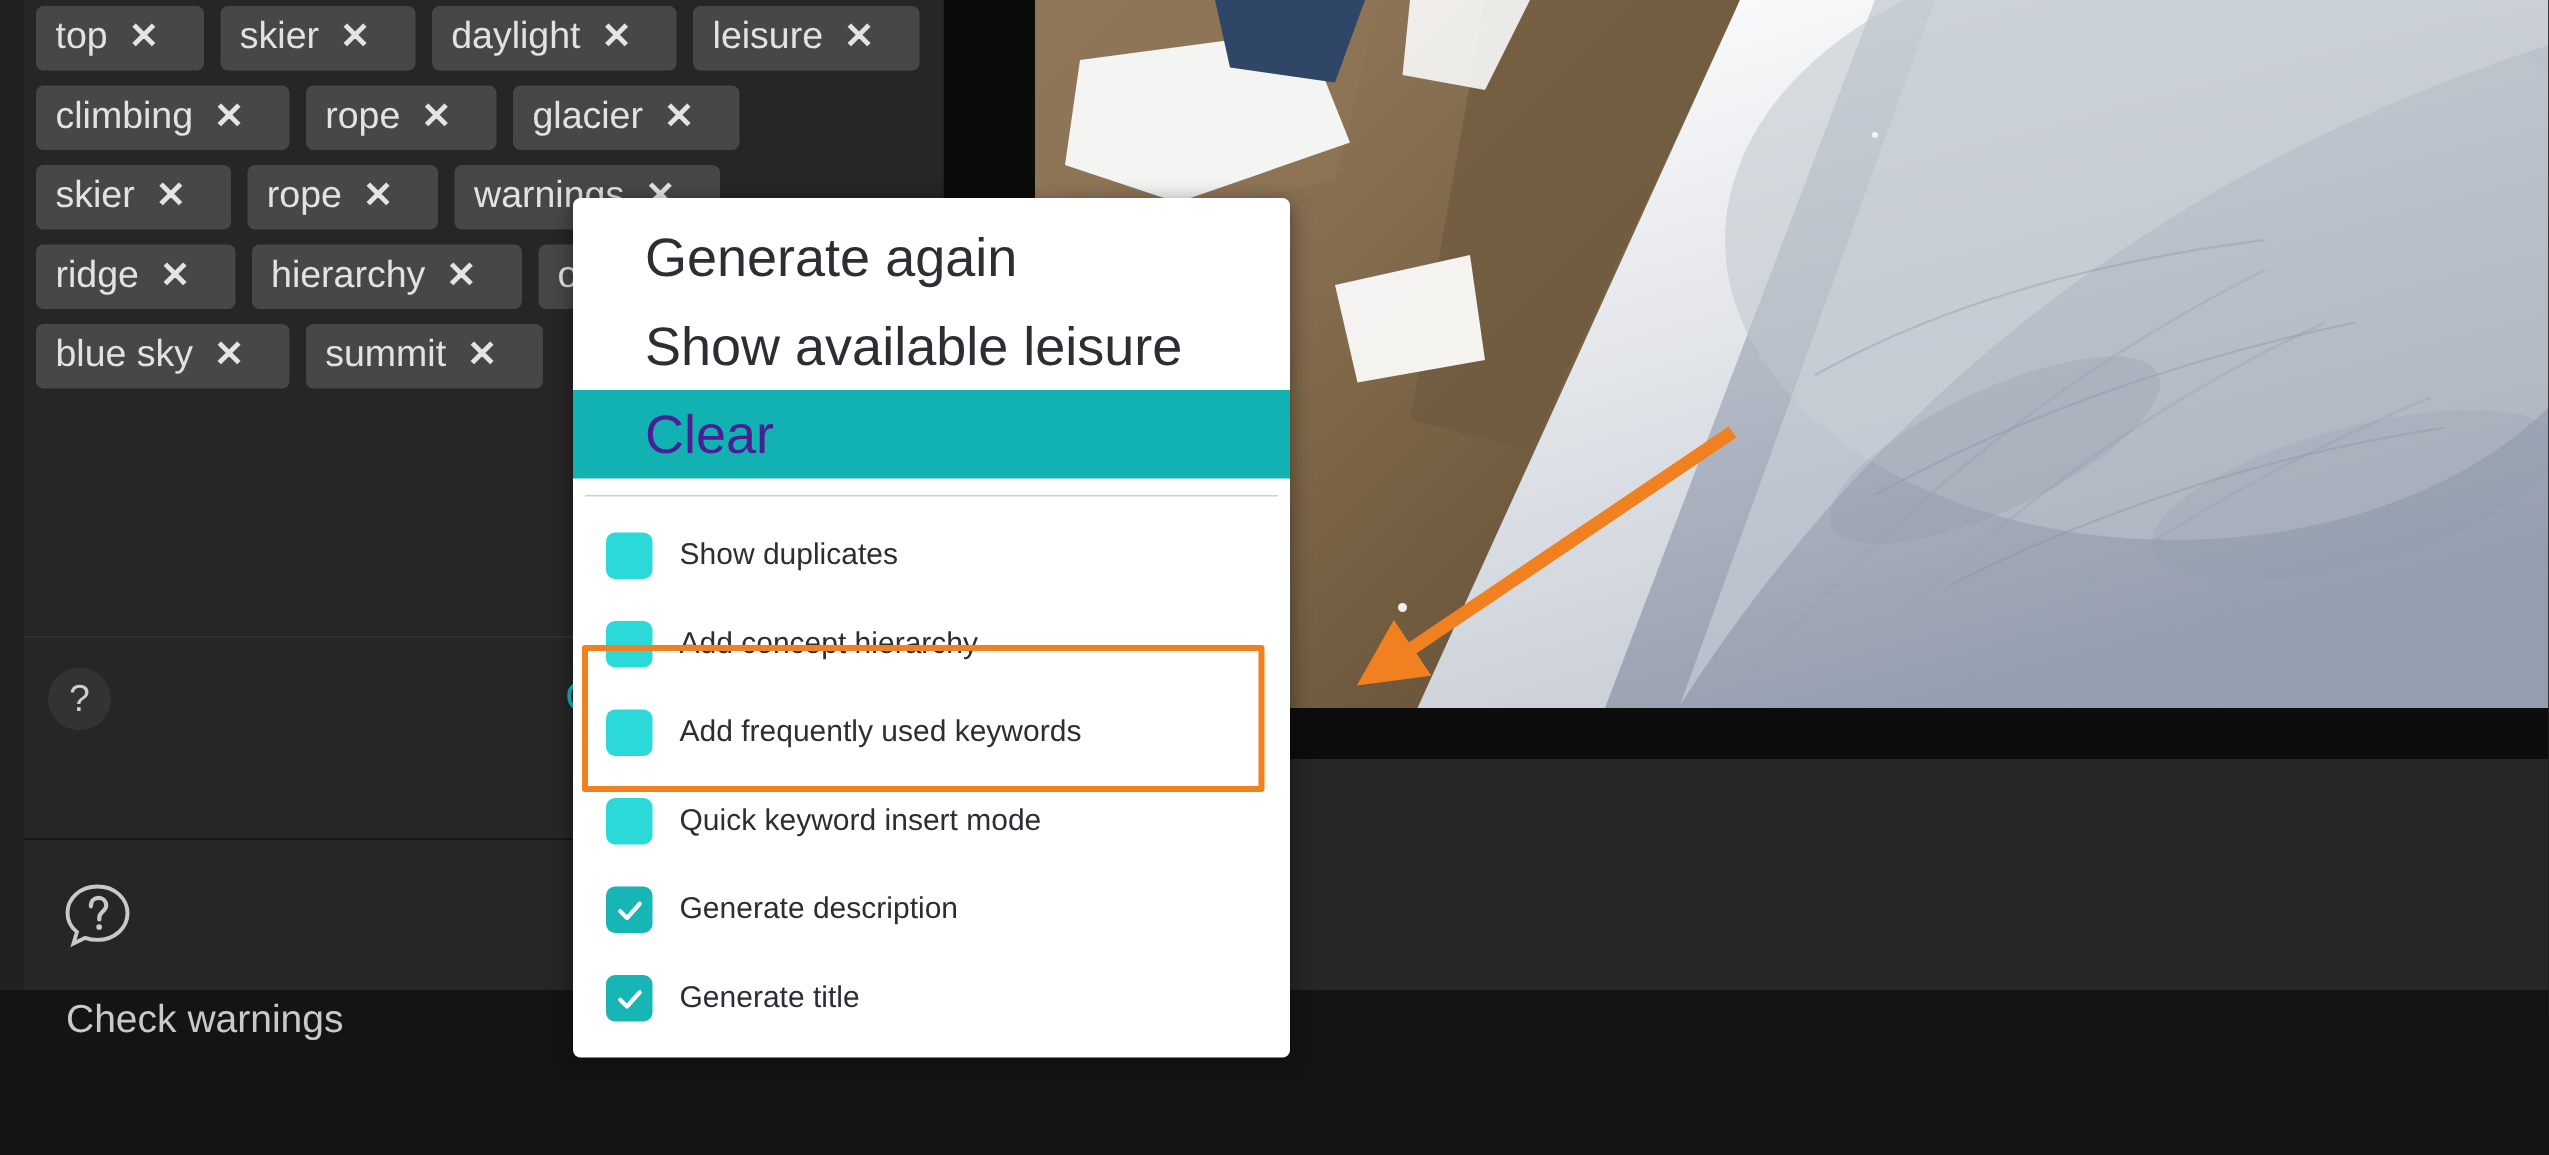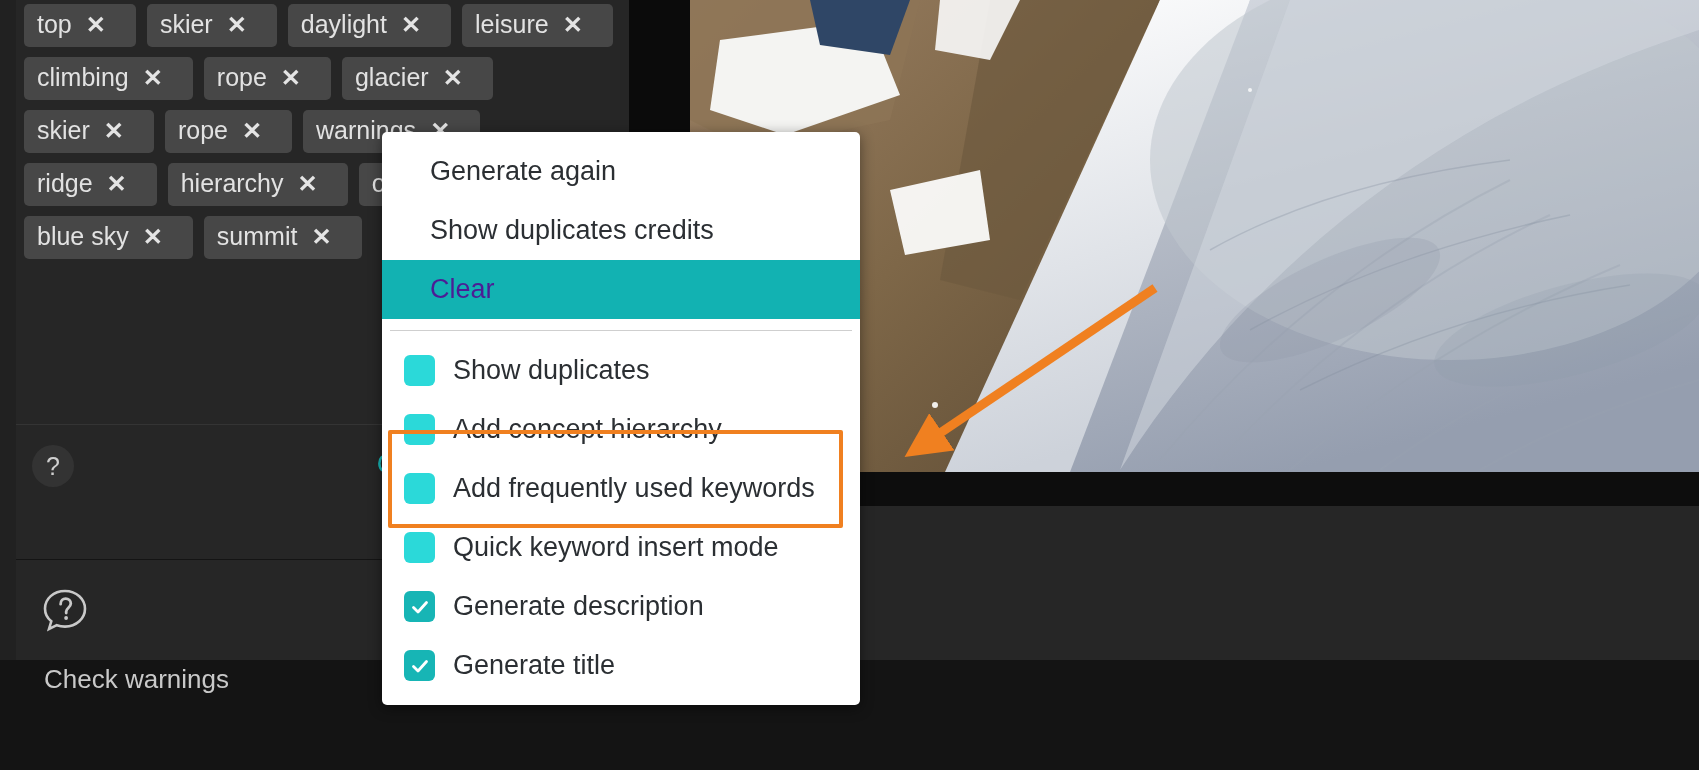--- a/index.html
+++ b/index.html
@@ -165,41 +165,41 @@
     background: #ffffff;
     border-radius: 5px;
     box-shadow: 0 3px 14px rgba(0,0,0,0.45);
     overflow: hidden;
   }
   .menu-item {
     display: flex;
     align-items: center;
     height: 59px;
     padding-left: 48px;
-    font-size: 27px;
+    font-size: 36px;
     color: #2b2f33;
     cursor: pointer;
     box-sizing: border-box;
   }
   .menu-item.first { margin-top: 10px; }
   .menu-item.highlight {
     background: #12b2b2;
     color: #4c1d95;
   }
   .menu-sep {
     height: 1px;
     background: #cfcfcf;
     margin: 11px 8px 10px 8px;
   }
   .check-item {
     display: flex;
     align-items: center;
     height: 59px;
     padding-left: 22px;
-    font-size: 27px;
+    font-size: 20px;
     color: #2b2f33;
     cursor: pointer;
     box-sizing: border-box;
   }
   .cbox {
     width: 31px; height: 31px;
     border-radius: 6px;
     background: #2bd9d9;
     margin-right: 18px;
     flex: 0 0 auto;
@@ -377,21 +377,21 @@
   <div class="status-bar">
     <div class="status-text">Check warnings</div>
   </div>
 
   <div class="menu">
     <div id="menu-items">
         <div class="menu-item first">
           <span>Generate again</span>
         </div>
         <div class="menu-item">
-          <span>Show duplicates credits</span>
+          <span>Show available leisure</span>
         </div>
         <div class="menu-item highlight">
           <span>Clear</span>
         </div>
       </div>
     <div class="menu-sep"></div>
     <div id="menu-checks">
         <div class="check-item">
           <span class="cbox unchecked">
             <svg viewBox="0 0 20 20" width="20" height="20">

